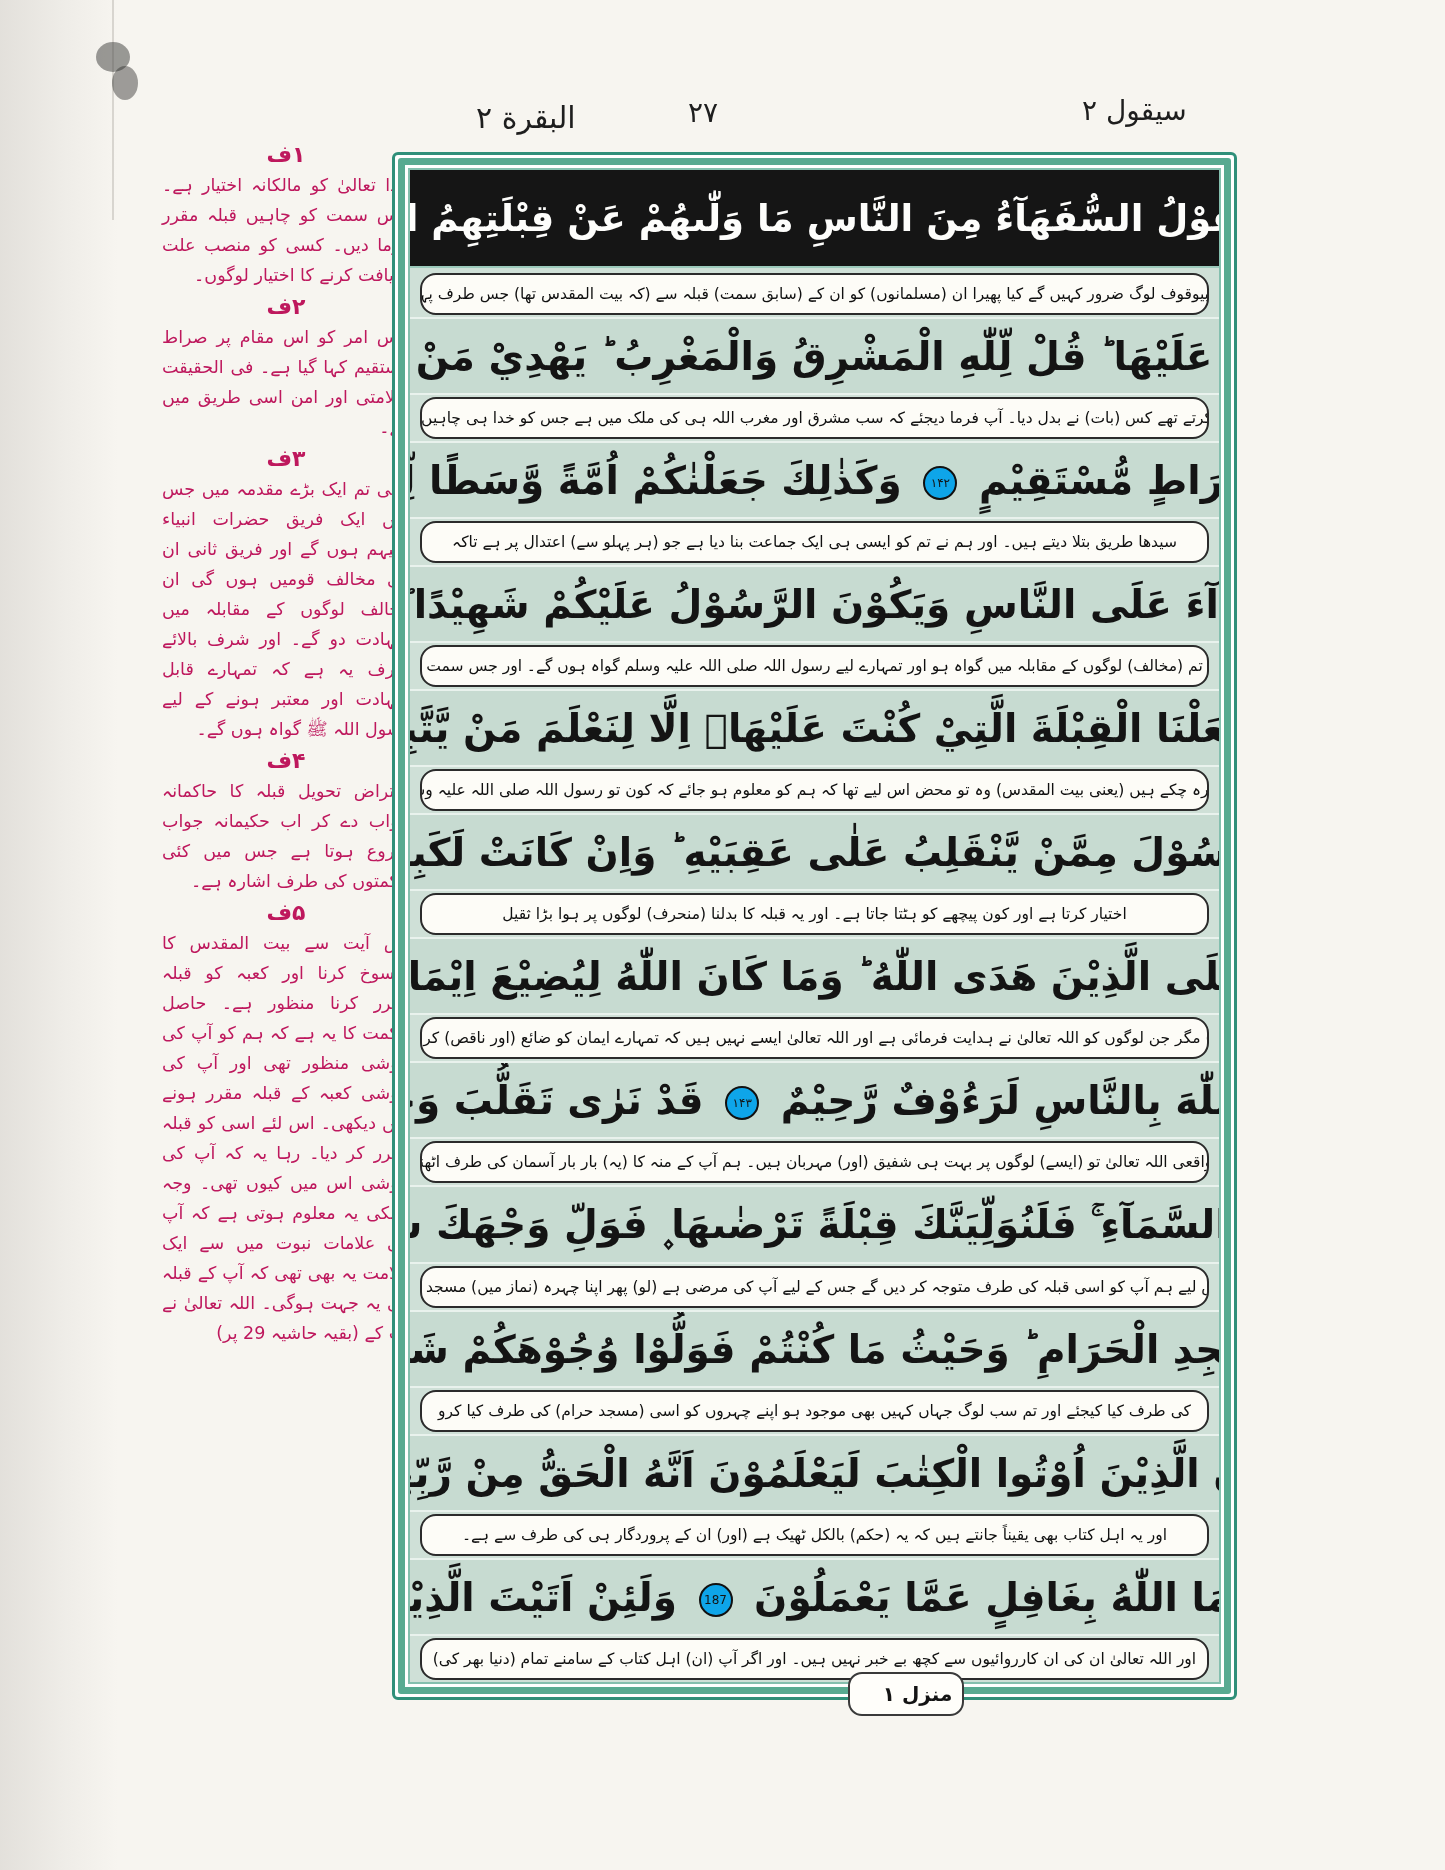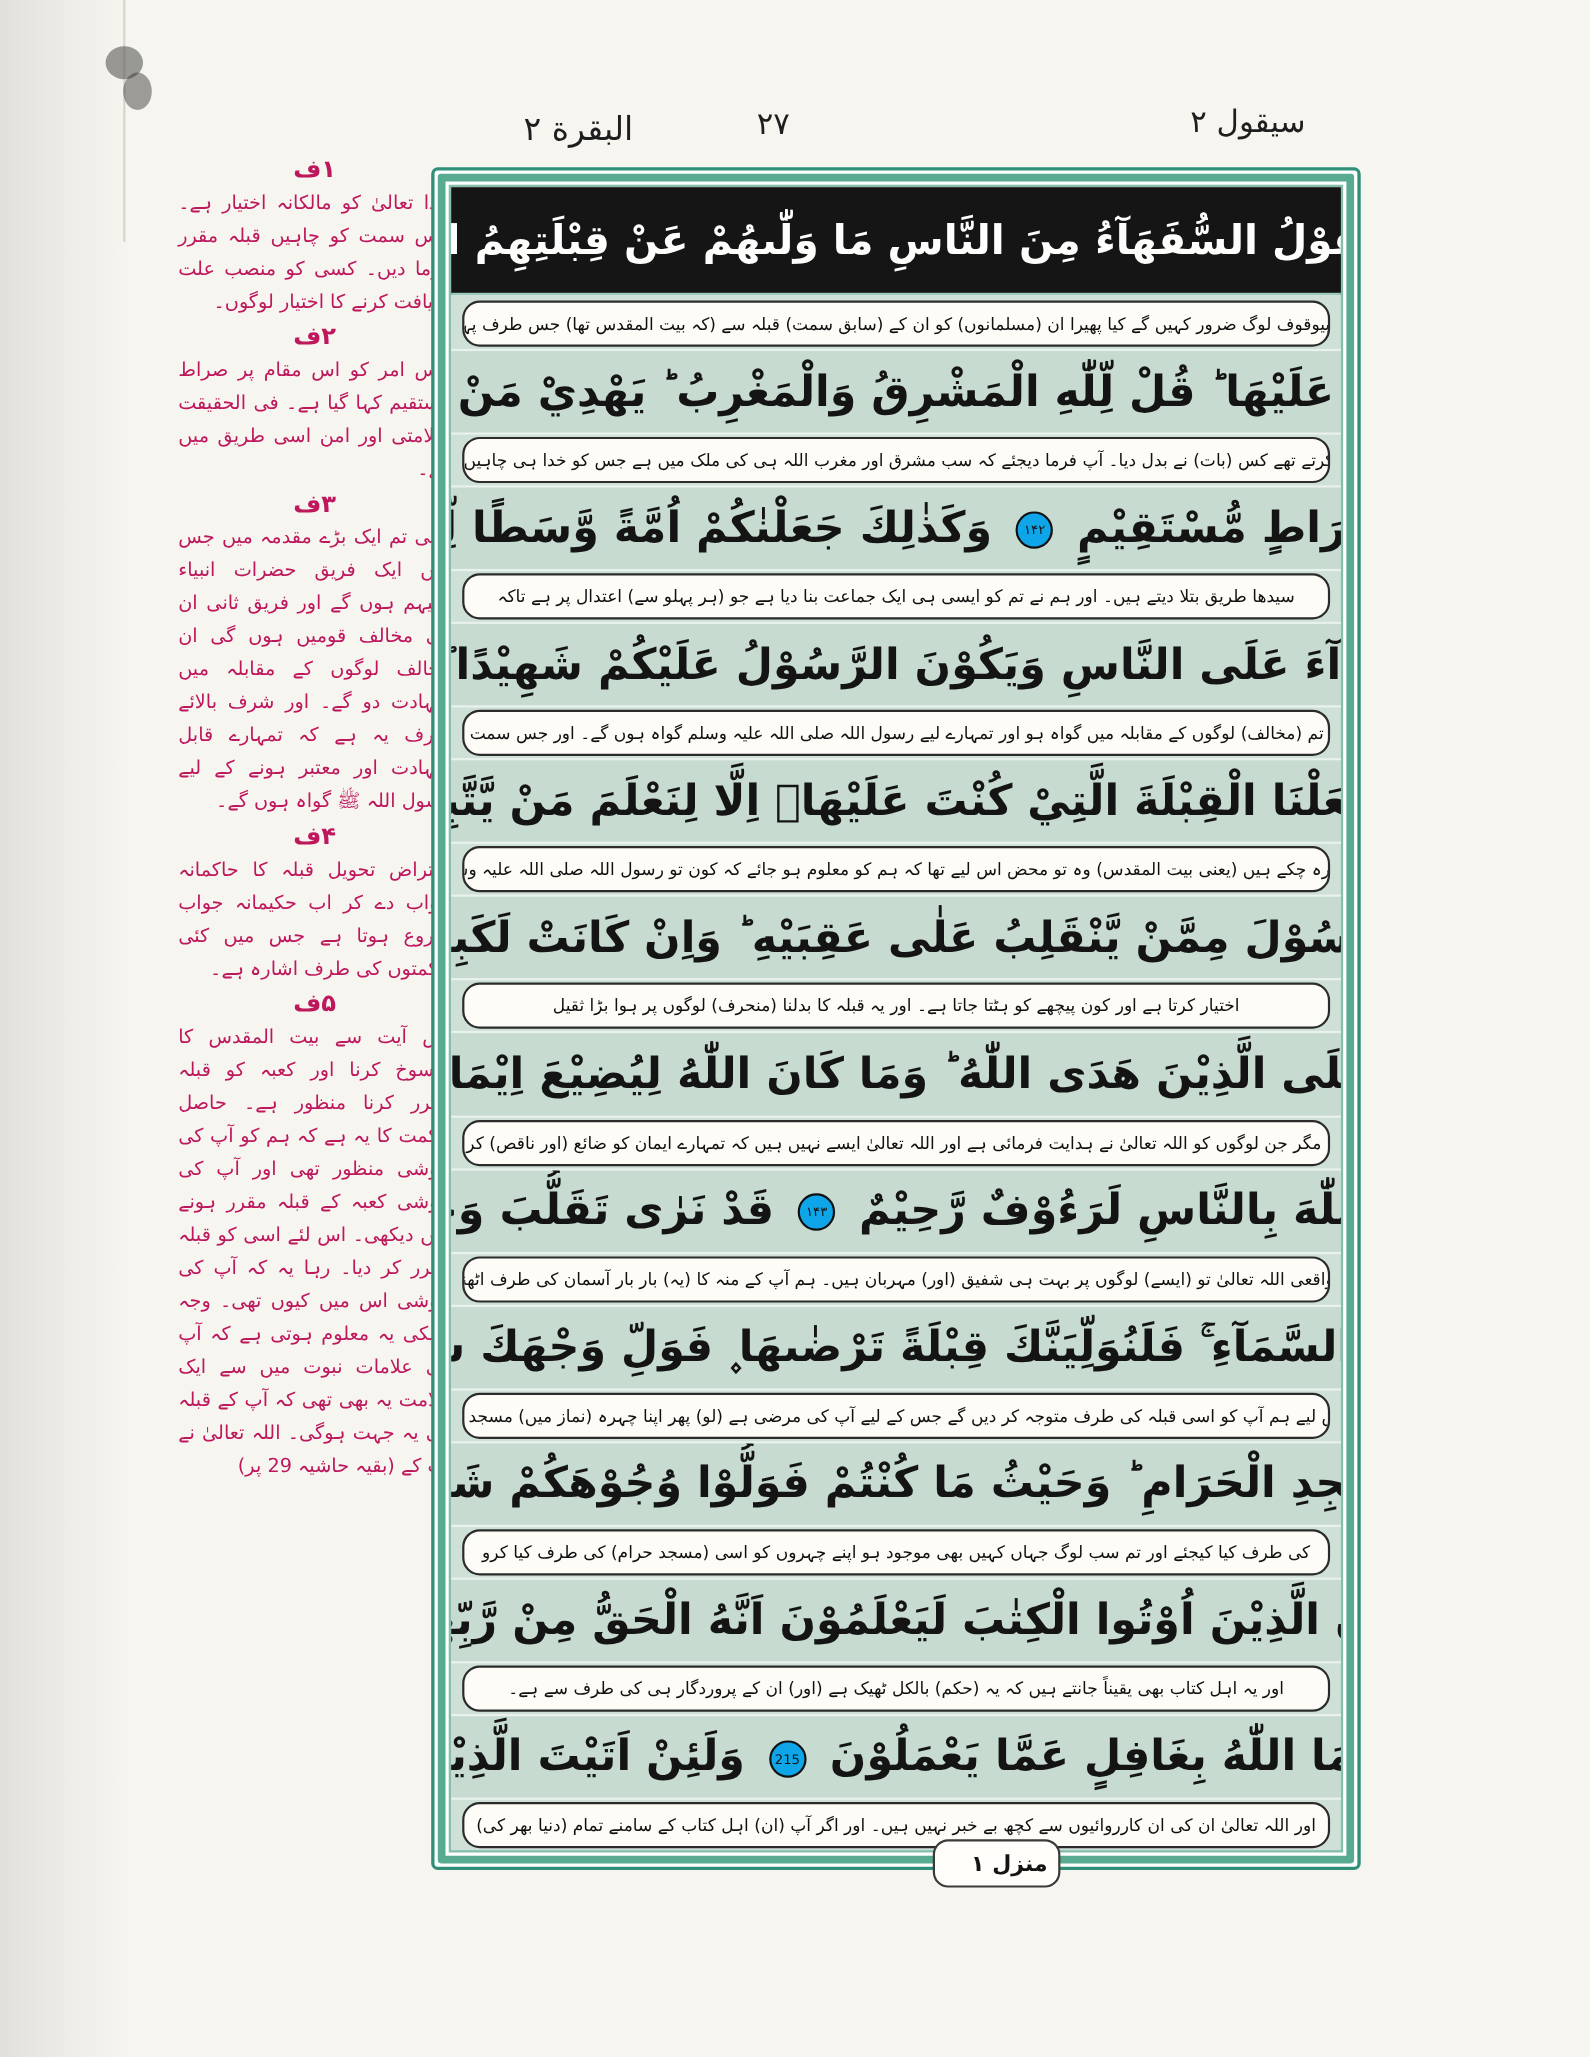--- a/index.html
+++ b/index.html
@@ -154,21 +154,21 @@
               <div class="trow">
                 <span class="ttext">کی طرف کیا کیجئے اور تم سب لوگ جہاں کہیں بھی موجود ہو اپنے چہروں کو اسی (مسجد حرام) کی طرف کیا کرو</span>
               </div>
               <div class="vrow">
                 <span class="vtext">وَاِنَّ الَّذِيْنَ اُوْتُوا الْكِتٰبَ لَيَعْلَمُوْنَ اَنَّهُ الْحَقُّ مِنْ رَّبِّهِمْ ؕ</span>
               </div>
               <div class="trow">
                 <span class="ttext">اور یہ اہل کتاب بھی یقیناً جانتے ہیں کہ یہ (حکم) بالکل ٹھیک ہے (اور) ان کے پروردگار ہی کی طرف سے ہے۔</span>
               </div>
               <div class="vrow">
-                <span class="vtext">وَمَا اللّٰهُ بِغَافِلٍ عَمَّا يَعْمَلُوْنَ <span class="ayah">215</span> وَلَئِنْ اَتَيْتَ الَّذِيْنَ</span>
+                <span class="vtext">وَمَا اللّٰهُ بِغَافِلٍ عَمَّا يَعْمَلُوْنَ <span class="ayah">187</span> وَلَئِنْ اَتَيْتَ الَّذِيْنَ</span>
               </div>
               <div class="trow">
                 <span class="ttext">اور اللہ تعالیٰ ان کی ان کارروائیوں سے کچھ بے خبر نہیں ہیں۔ اور اگر آپ (ان) اہل کتاب کے سامنے تمام (دنیا بھر کی)</span>
               </div>
             </div>
         </div>
       </div>
     </div>
     <div class="manzil">
       <span>منزل ۱</span>

